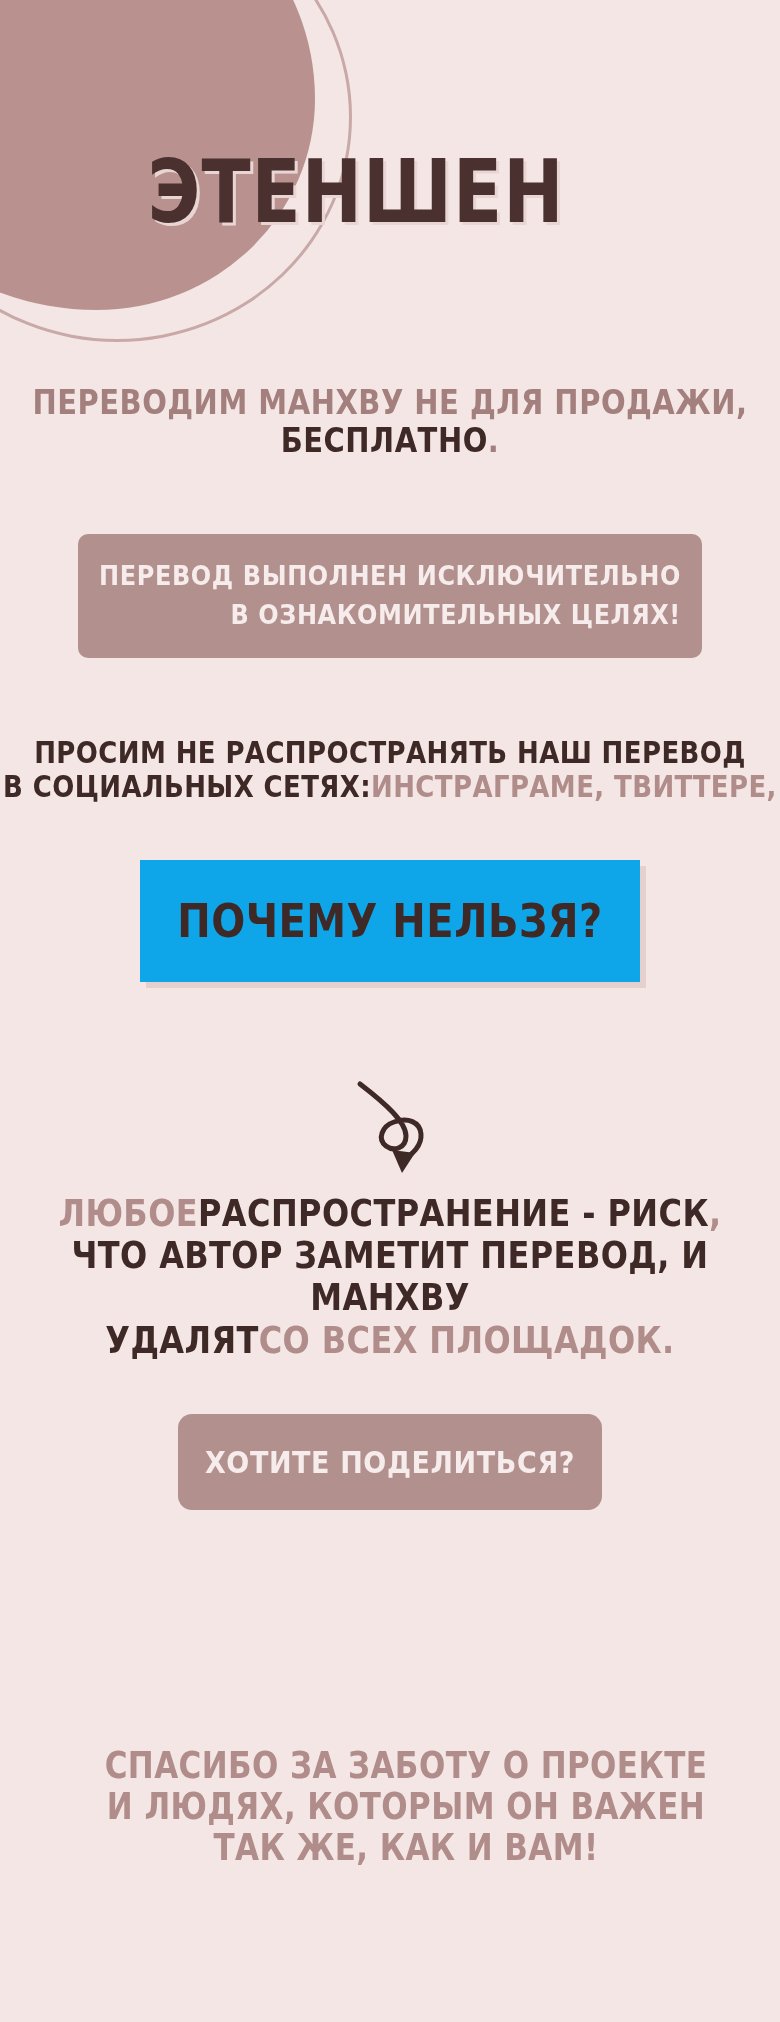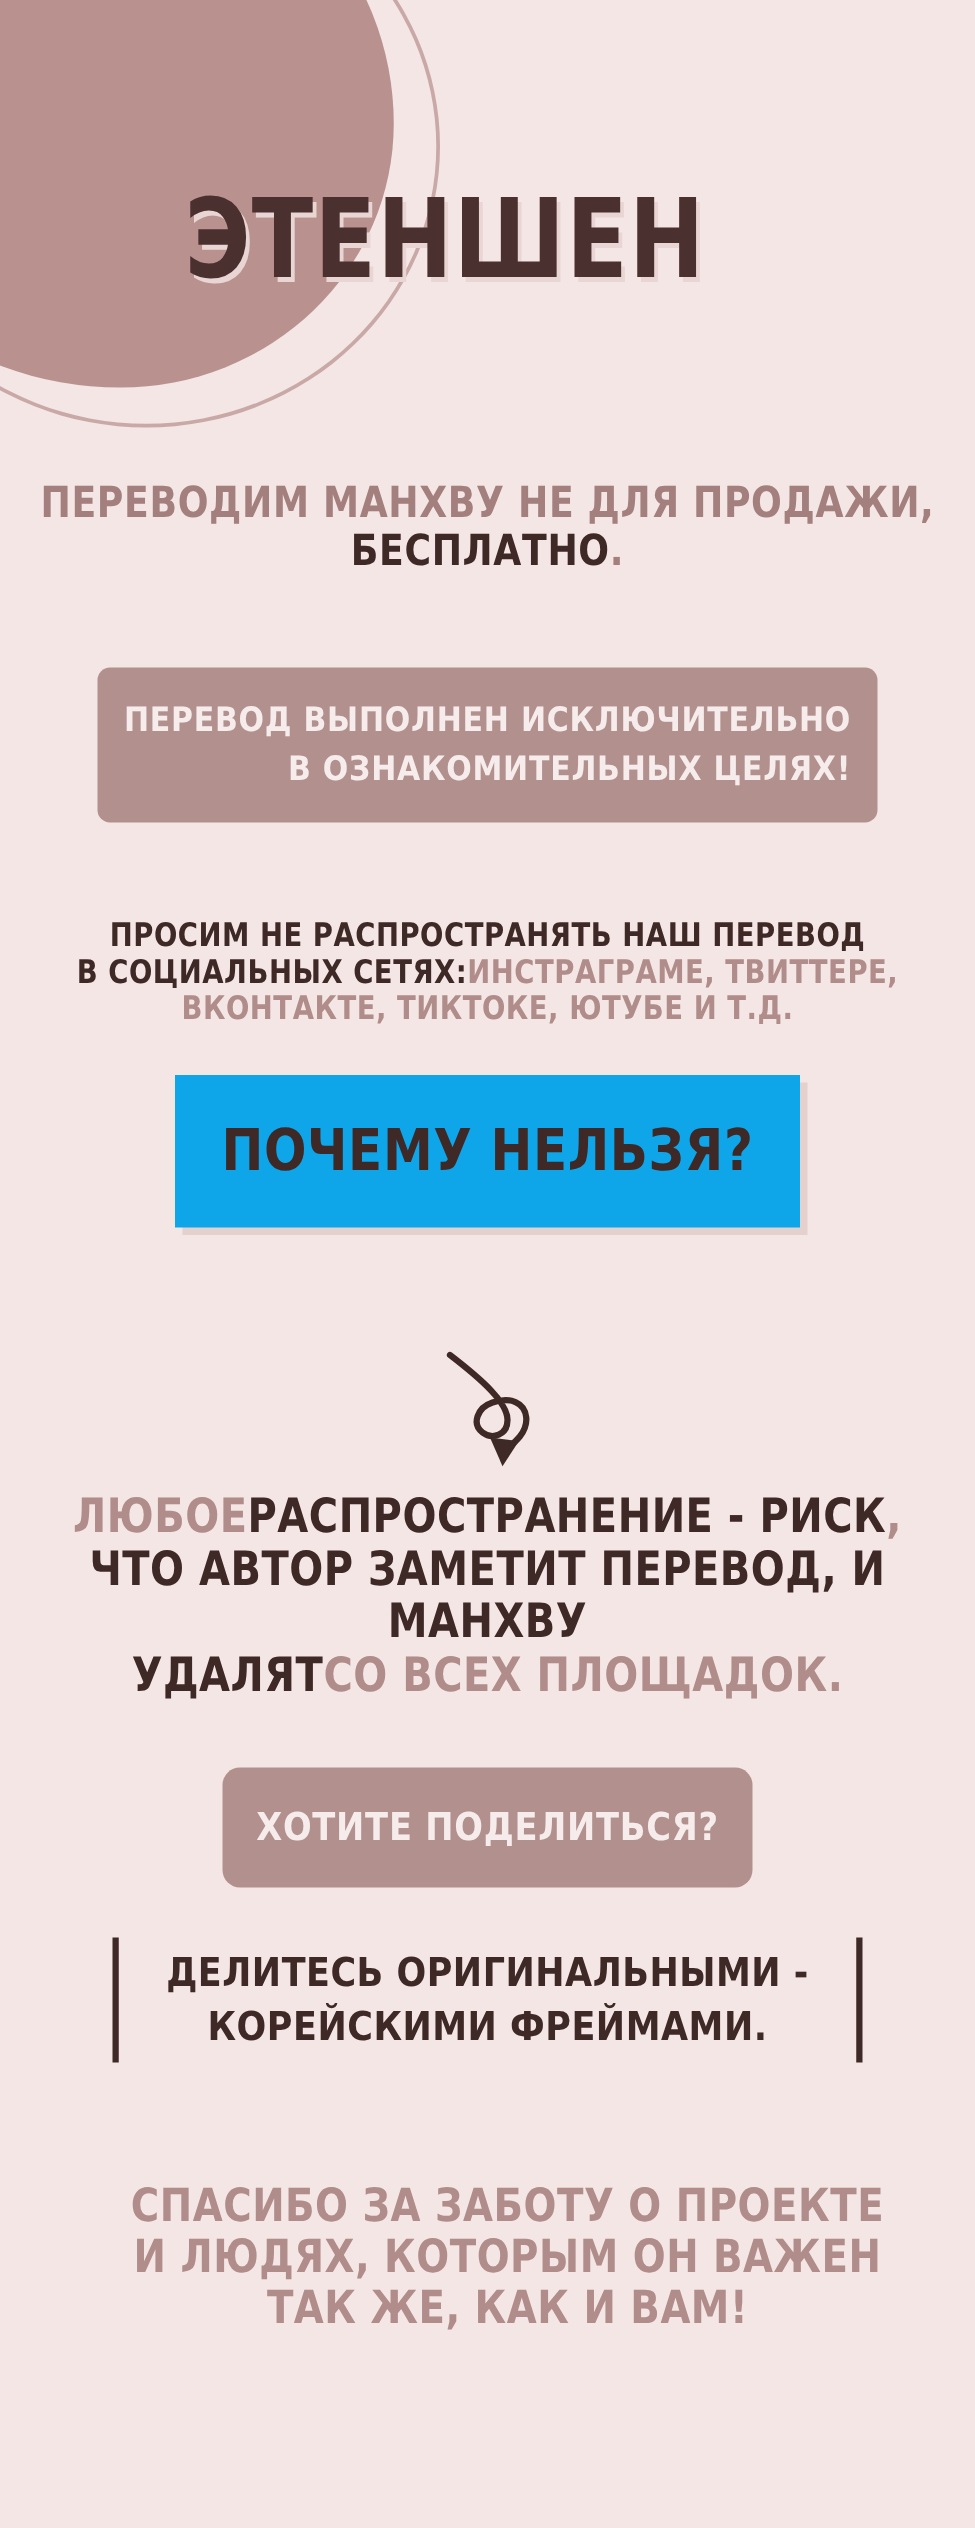--- a/index.html
+++ b/index.html
@@ -105,21 +105,21 @@
     font-family: "DejaVu Sans", sans-serif;
     font-weight: bold;
     font-size: 24px;
     color: #f6eceb;
     line-height: 1.45;
     letter-spacing: 0.6px;
     transform: scaleY(1.12);
   }
 
   
-  #line2 { top: 735px; font-size: 22px; letter-spacing: 0.4px; }
+  #line2 { top: 735px; font-size: 26px; letter-spacing: 0.4px; }
 
   
   .card {
     position: absolute;
     left: 140px;
     top: 860px;
     width: 500px;
     height: 122px;
     background: #0ea5e9;
     box-shadow: 6px 6px 0 rgba(201,169,167,0.35);
@@ -224,21 +224,20 @@
       <div>ПЕРЕВОД ВЫПОЛНЕН ИСКЛЮЧИТЕЛЬНО</div>
       <div>В ОЗНАКОМИТЕЛЬНЫХ ЦЕЛЯХ!</div>
     </div>
   </div>
 
   <div class="block" id="line2">
     <div><span class="cond dark">ПРОСИМ НЕ РАСПРОСТРАНЯТЬ НАШ ПЕРЕВОД</span></div>
     <div>
       <span class="cond dark">В СОЦИАЛЬНЫХ СЕТЯХ: </span><span class="cond mauve">ИНСТРАГРАМЕ, ТВИТТЕРЕ,</span>
     </div>
-    <div><span class="cond mauve">ВКОНТАКТЕ, ТИКТОКЕ, ЮТУБЕ И Т.Д.</span></div>
   </div>
 
   <div class="card">
     <span class="card-text">ПОЧЕМУ НЕЛЬЗЯ?</span>
   </div>
 
   <div class="arrow">
     <svg width="140" height="100" viewBox="0 0 140 100" fill="none" xmlns="http://www.w3.org/2000/svg">
       <path d="M40 6 C 66 26, 86 44, 86 58 C 86 70, 74 74, 66 68 C 57 61, 62 48, 74 44 C 88 39, 100 44, 101 56 C 102 68, 92 76, 84 82" stroke="#3e2927" stroke-width="5" stroke-linecap="round" fill="none"></path>
       <path d="M72 72 L95 75 L82 95 Z" fill="#3e2927"></path>
@@ -254,28 +253,20 @@
     </div>
     <div>
       <span class="cond dark">УДАЛЯТ </span><span class="cond mauve">СО ВСЕХ ПЛОЩАДОК.</span>
     </div>
   </div>
 
   <div class="share-btn">
     <span class="share-btn-text">ХОТИТЕ ПОДЕЛИТЬСЯ?</span>
   </div>
 
-  <div class="quote">
-    <div class="quote-bar"></div>
-    <div class="quote-text">
-      <div>ДЕЛИТЕСЬ ОРИГИНАЛЬНЫМИ -</div>
-      <div>КОРЕЙСКИМИ ФРЕЙМАМИ.</div>
-    </div>
-    <div class="quote-bar"></div>
-  </div>
 
   <div class="block" id="thanks">
     <div><span class="cond">СПАСИБО ЗА ЗАБОТУ О ПРОЕКТЕ</span></div>
     <div><span class="cond">И ЛЮДЯХ, КОТОРЫМ ОН ВАЖЕН</span></div>
     <div><span class="cond">ТАК ЖЕ, КАК И ВАМ!</span></div>
   </div>
 
 </div>
 
 </body></html>

